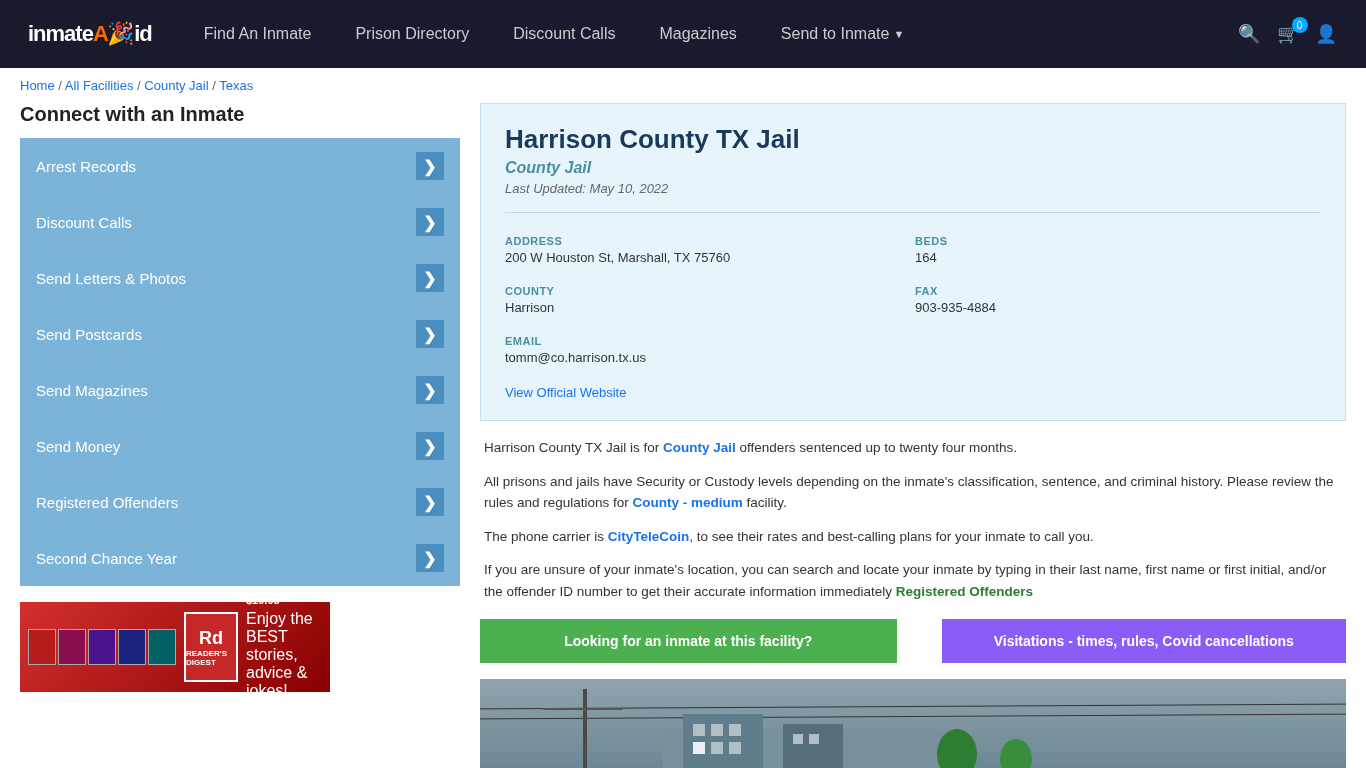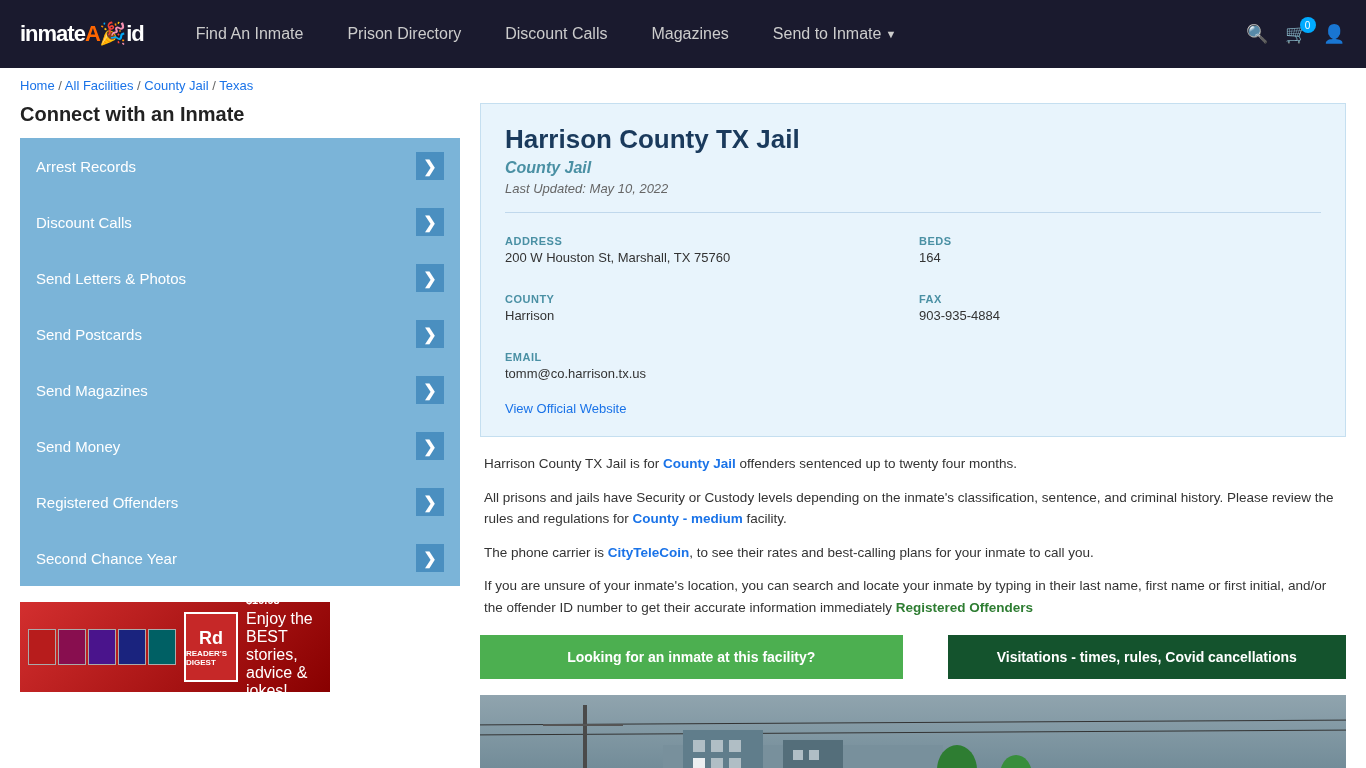--- a/index.html
+++ b/index.html
@@ -3,21 +3,21 @@
   <meta charset="utf-8">
   <style>
     * { margin: 0; padding: 0; box-sizing: border-box; }
     body { font-family: Arial, sans-serif; font-size: 14px; color: #333; background: #fff; }
 
     
     .navbar {
       background: #1a1a2e;
       display: flex;
       align-items: center;
-      padding: 0 20px;
+      padding: 0 28px;
       height: 68px;
     }
     .navbar-logo {
       margin-right: 30px;
       flex-shrink: 0;
     }
     .logo-text {
       font-size: 22px;
       font-weight: bold;
       color: #fff;
@@ -215,21 +215,21 @@
     }
     .facility-updated {
       font-size: 13px;
       color: #666;
       font-style: italic;
       margin-bottom: 16px;
     }
     .facility-details {
       display: grid;
       grid-template-columns: 1fr 1fr;
-      gap: 12px;
+      gap: 4px;
       border-top: 1px solid #c0d8ec;
       padding-top: 14px;
     }
     .detail-block {
       padding: 8px 0 8px 0;
     }
     .detail-label {
       font-size: 11px;
       font-weight: bold;
       color: #4a90a4;
@@ -281,24 +281,24 @@
       background: #4caf50;
       color: #fff;
       border: none;
       padding: 14px 18px;
       font-size: 14px;
       font-weight: bold;
       cursor: pointer;
       flex: 1;
     }
     .btn-visitation {
-      background: #14532d;
+      background: #8b5cf6;
       color: #fff;
       border: none;
-      padding: 14px 6px;
+      padding: 14px 12px;
       font-size: 14px;
       font-weight: bold;
       cursor: pointer;
       flex: 1;
       margin-left: 45px;
     }
 
     
     .facility-image {
       width: 100%;

